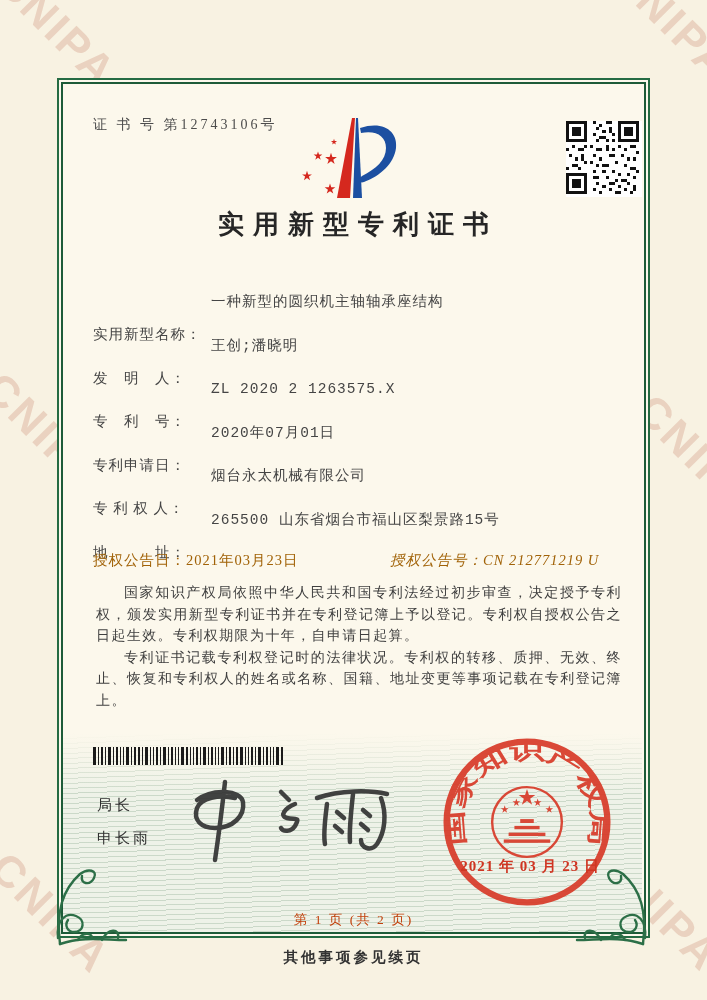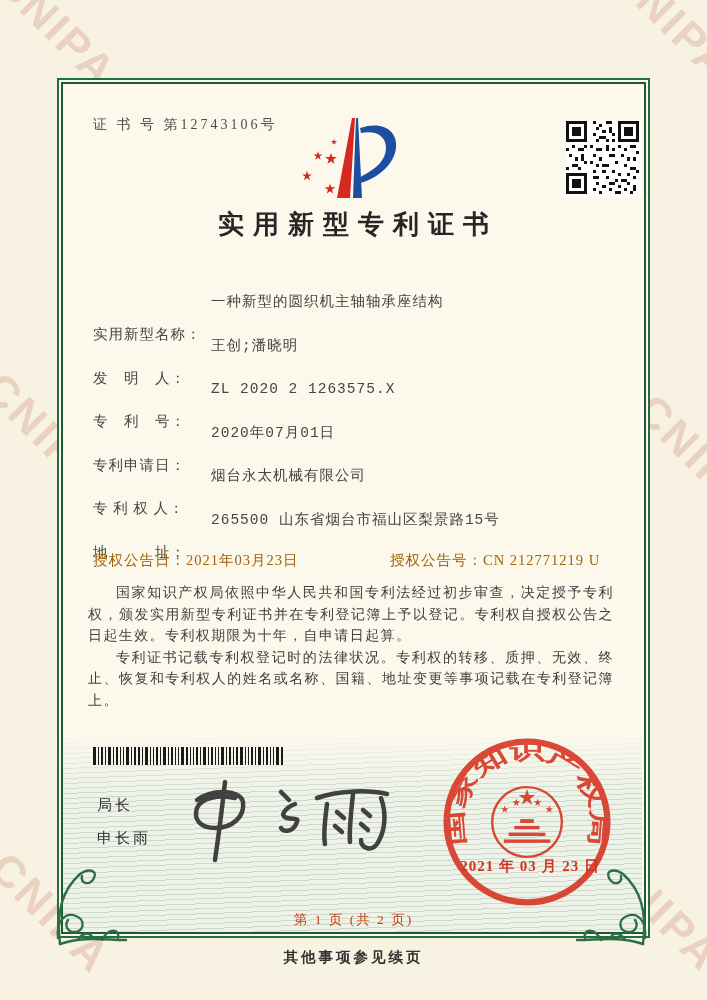--- a/index.html
+++ b/index.html
@@ -38,23 +38,23 @@
     position:absolute;left:0;right:0;top:207px;text-align:center;
     font-size:26px;font-weight:700;letter-spacing:9px;color:#262626;text-indent:9px;
   }
   .frow{
     position:absolute;left:93px;width:530px;display:flex;
     font-size:14.5px;letter-spacing:1px;color:#454545;line-height:20px;
   }
   .frow .lbl{flex:0 0 118px;white-space:nowrap;margin-top:32px;}
   .frow .val{white-space:nowrap;font-family:Liberation Mono, monospace;}
   .grant{position:absolute;left:93px;top:550px;width:530px;font-size:14.5px;letter-spacing:1px;color:#a16207;line-height:20px;}
-  .grant .g2{position:absolute;left:297px;top:0;}
+  .grant .g2{position:absolute;left:297px;top:0;font-style:italic;}
   .bodytext{
-    position:absolute;left:88px;top:582px;width:526px;
+    position:absolute;left:96px;top:582px;width:526px;
     font-size:14px;line-height:21.5px;letter-spacing:1.4px;color:#3f3f3f;
     text-align:justify;
   }
   .bodytext p{margin:0;text-indent:2em;}
   .officer-title{position:absolute;left:97px;top:796px;font-size:15px;letter-spacing:3px;color:#2e2e2e;}
   .officer-name{position:absolute;left:97px;top:829px;font-size:15px;letter-spacing:3px;color:#2e2e2e;}
   .seal-date{
     position:absolute;left:440px;top:857px;width:180px;text-align:center;
     color:#cf3522;font-size:15px;font-weight:600;letter-spacing:1px;white-space:nowrap;
   }

